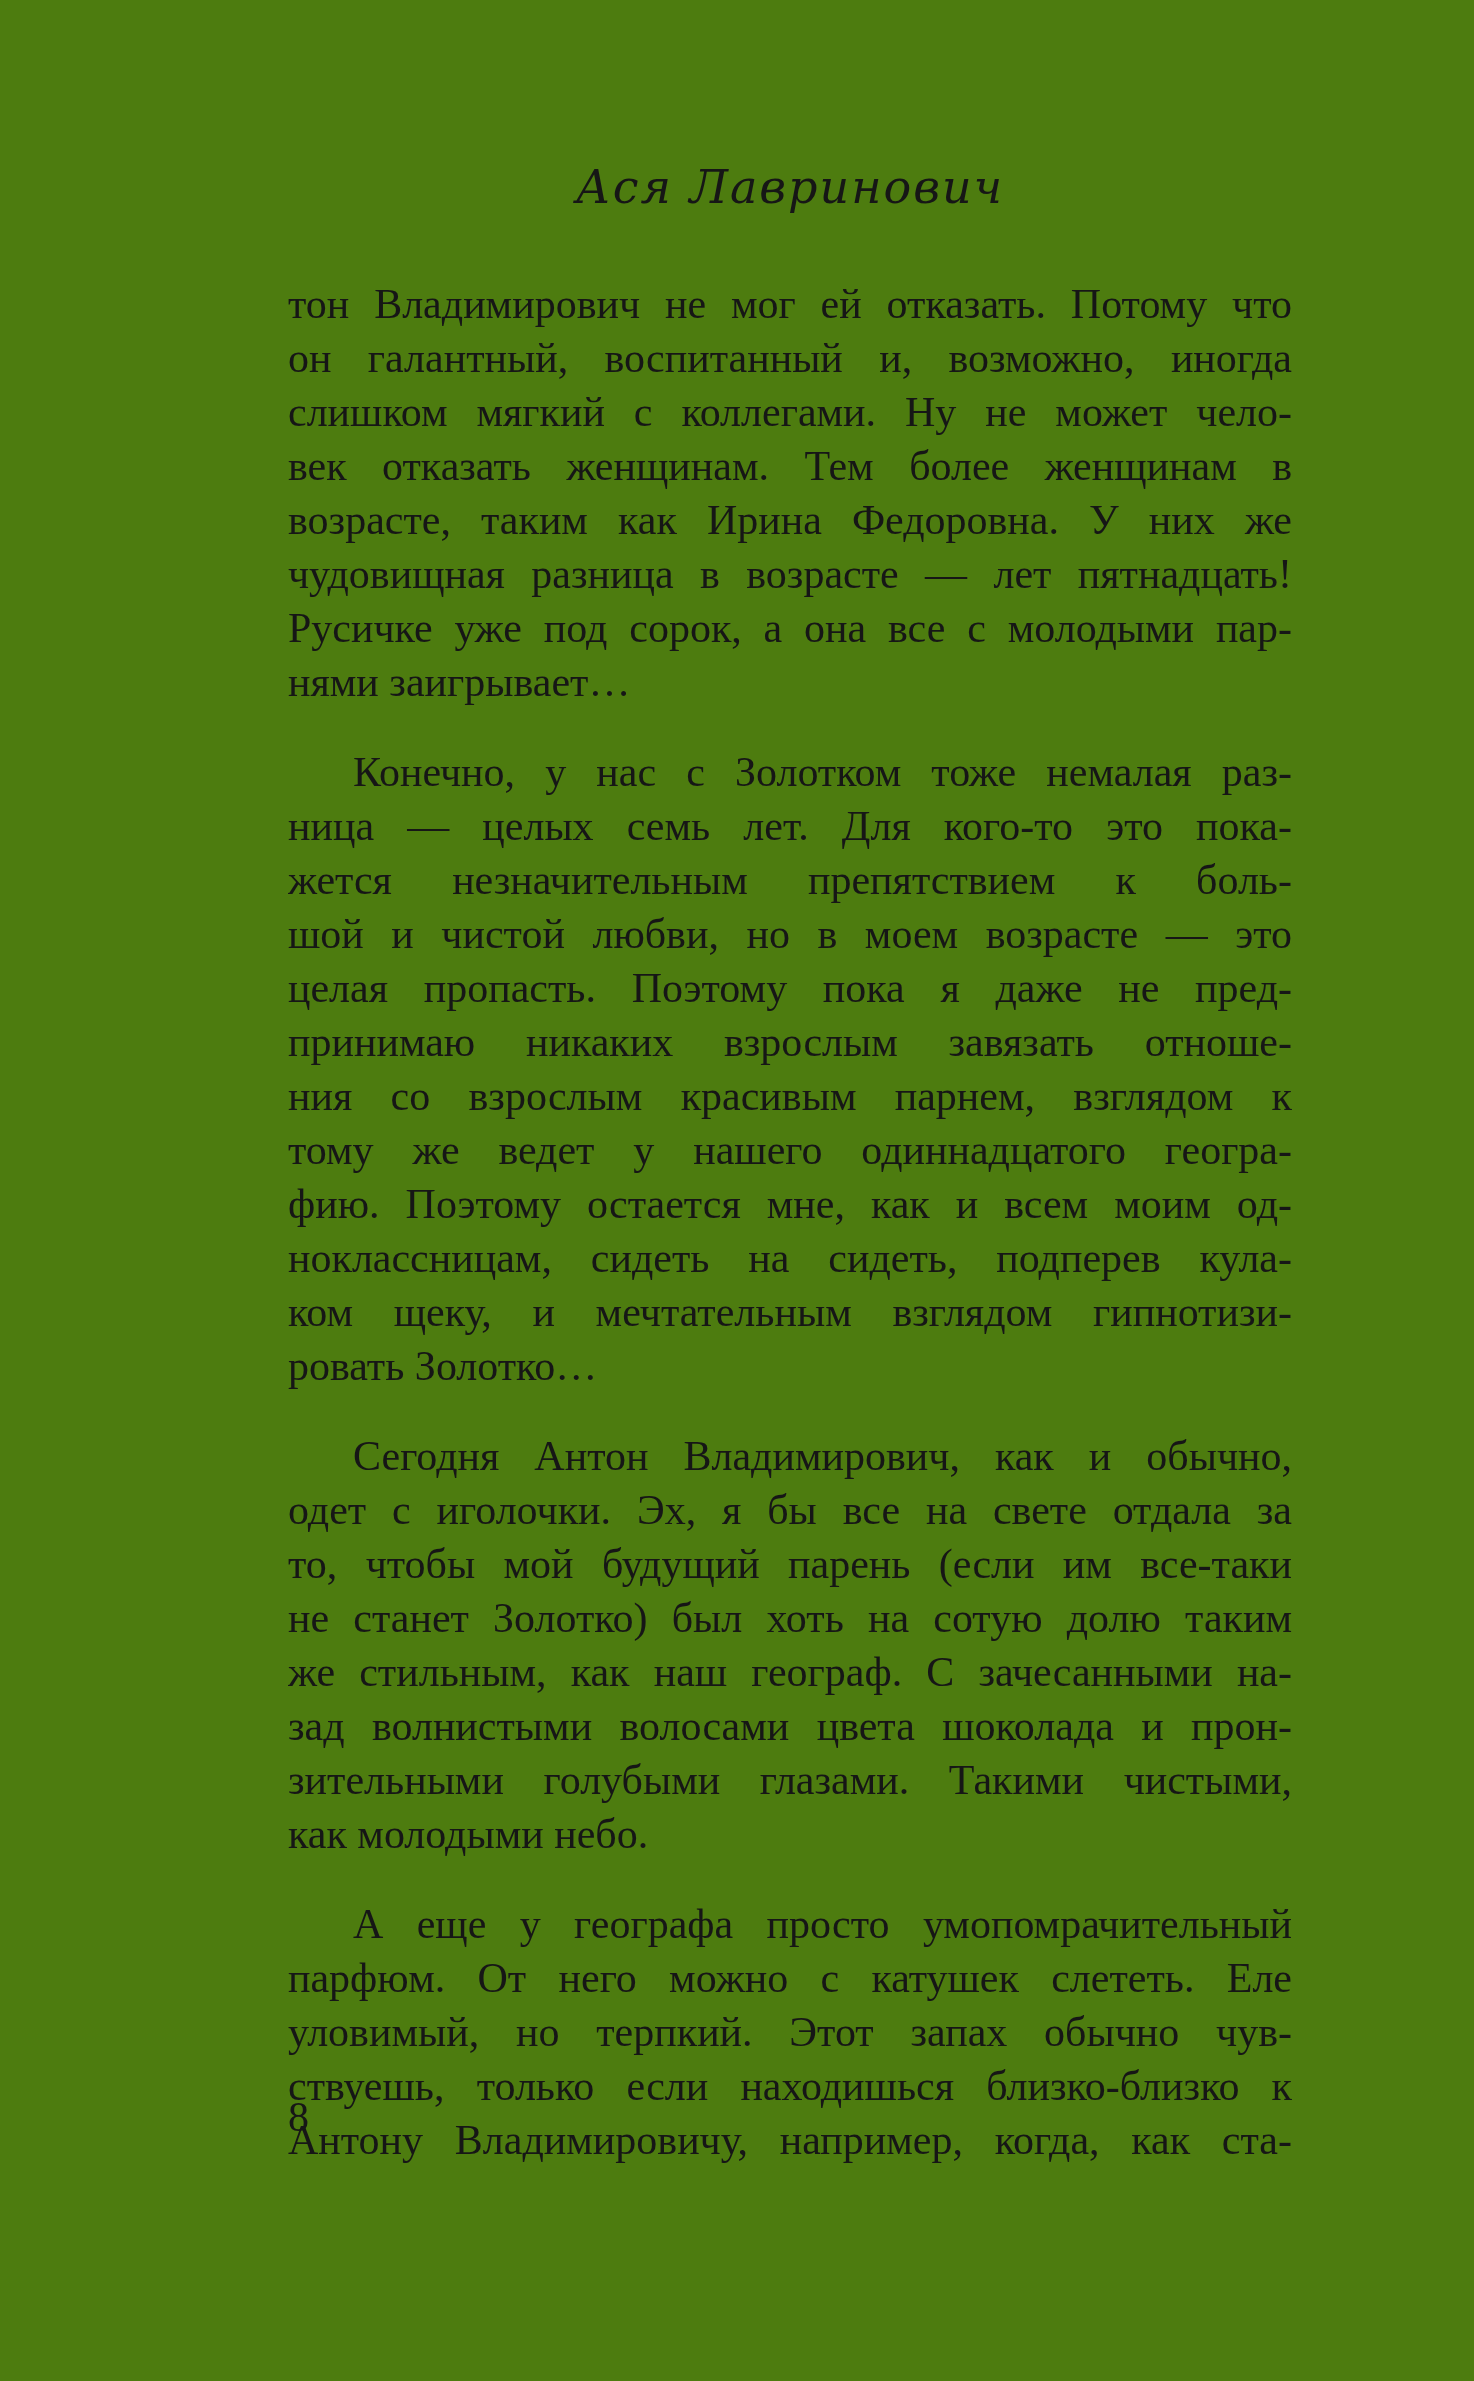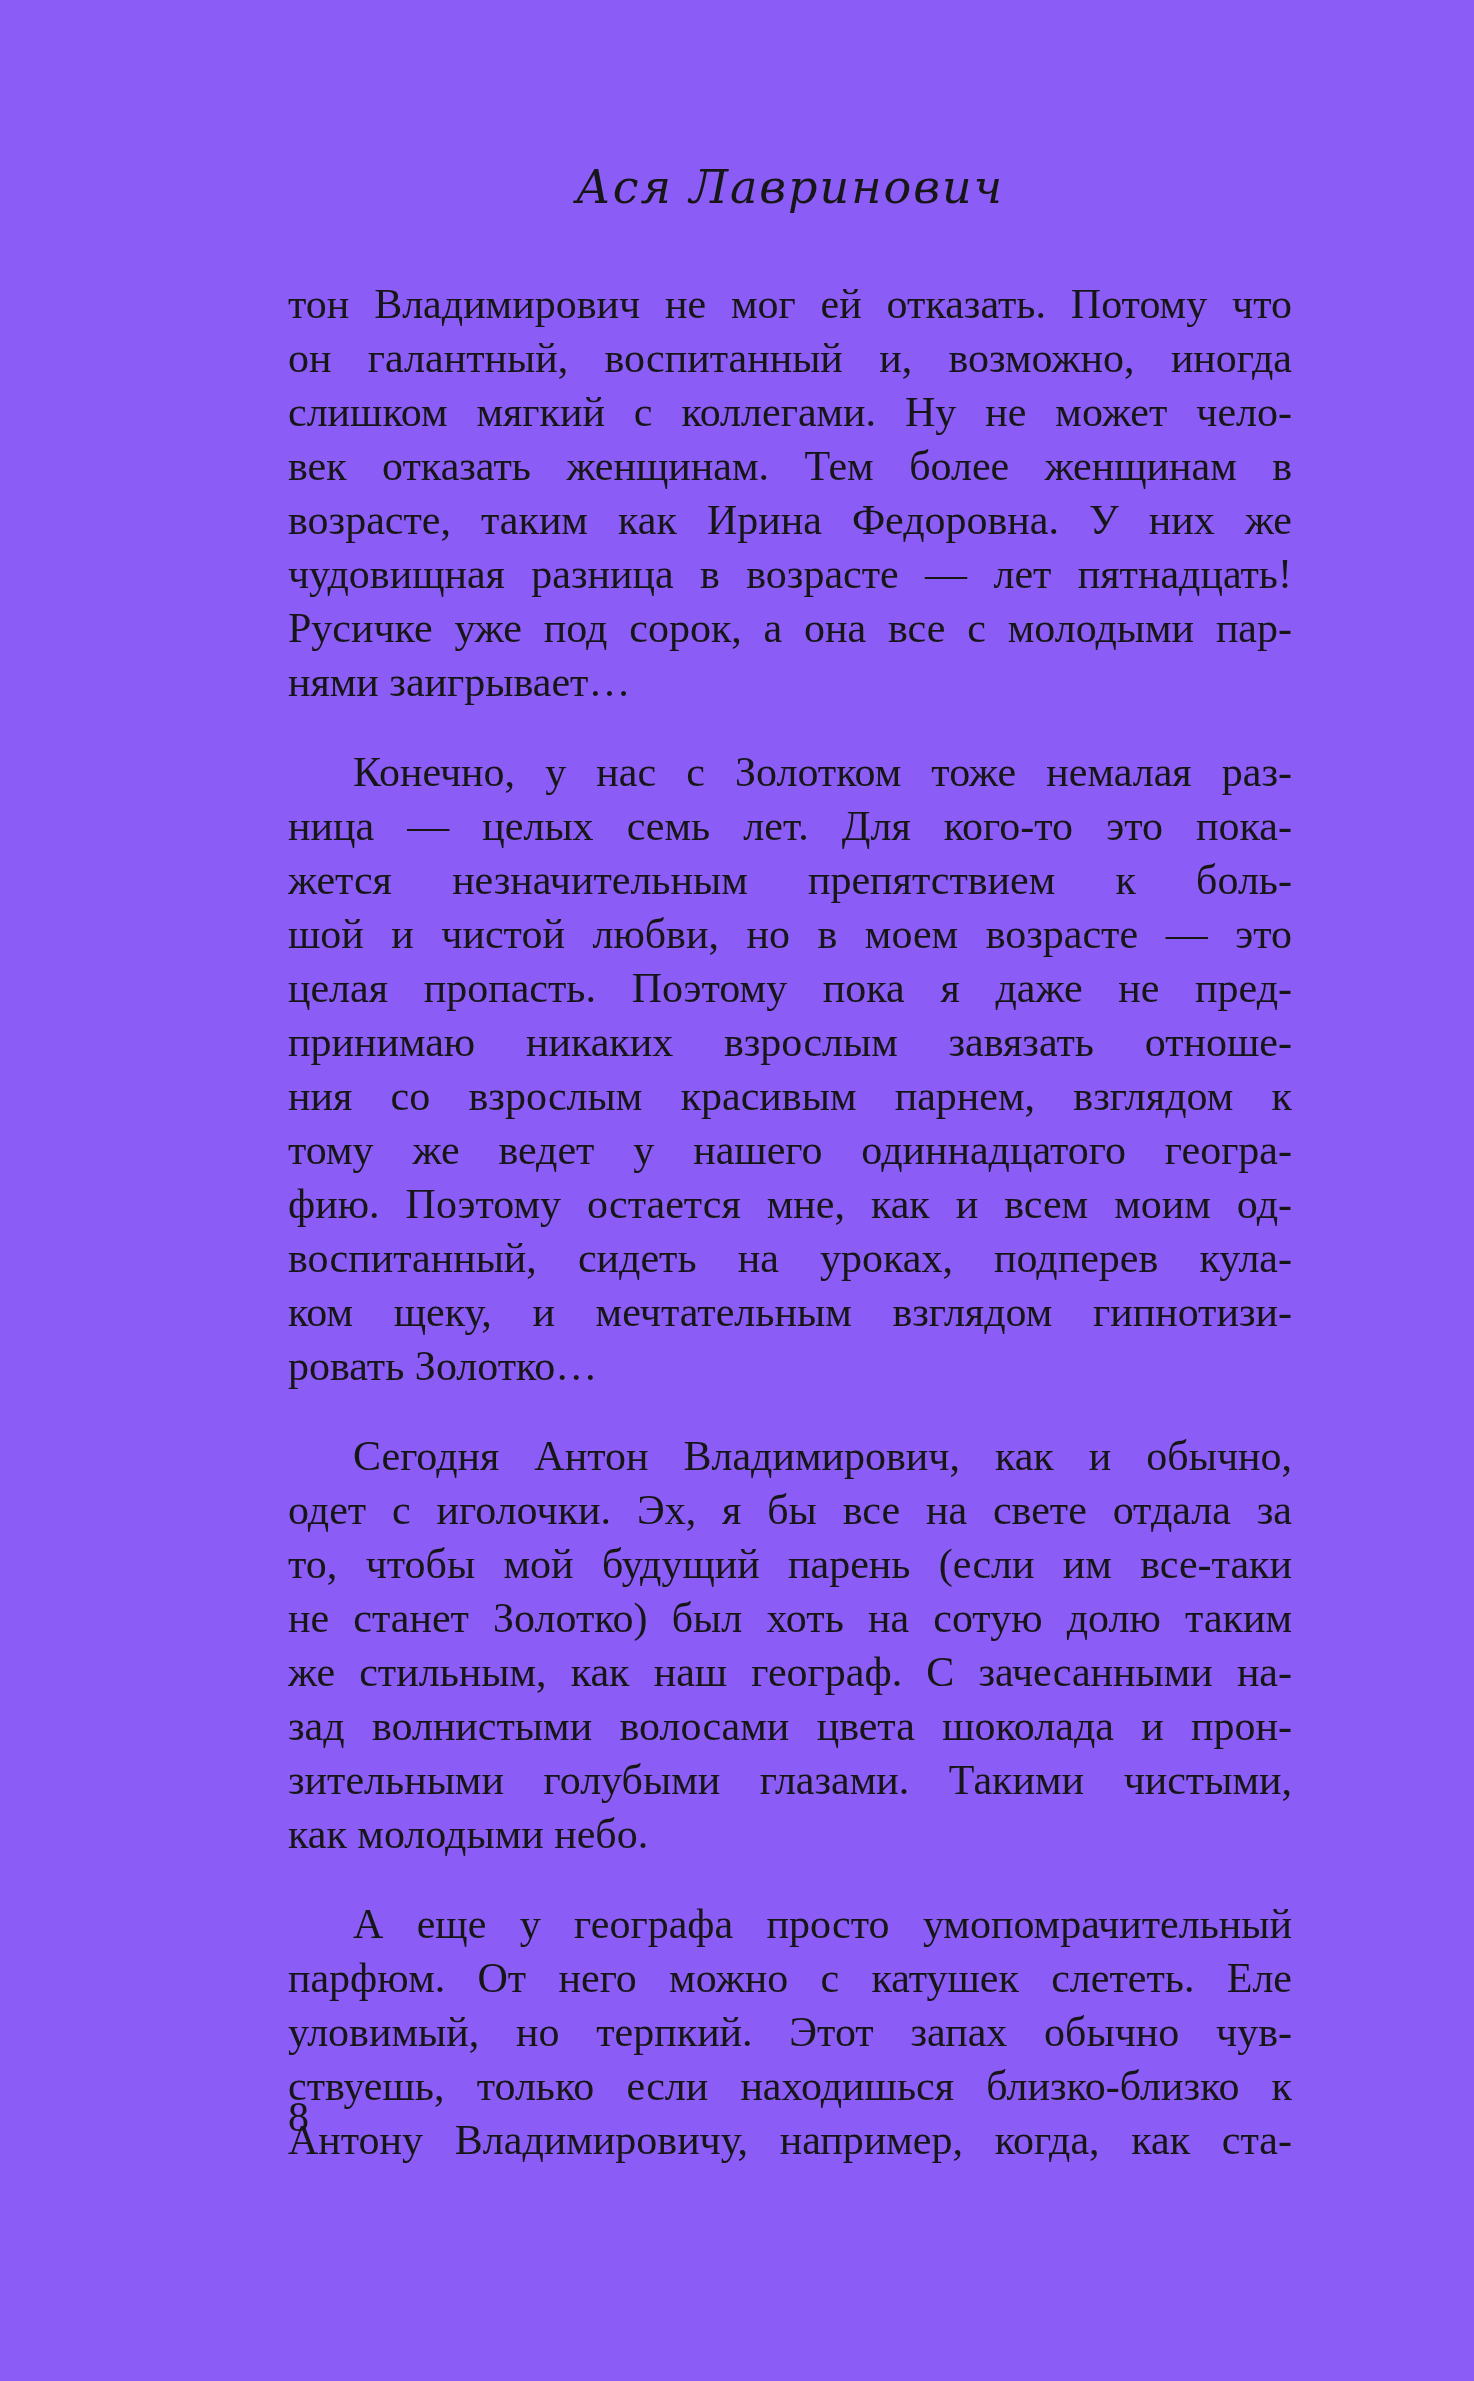--- a/index.html
+++ b/index.html
@@ -4,21 +4,21 @@
 <style>
   html, body {
     margin: 0;
     padding: 0;
     background: #ffffff;
   }
   .page {
     position: relative;
     width: 1474px;
     height: 2381px;
-    background: #8b5cf6;
+    background: #4d7c0f;
     color: #1a1a1a;
     font-family: "Liberation Serif", serif;
     overflow: hidden;
   }
   .running-header {
     position: absolute;
     left: 288px;
     top: 158px;
     width: 1004px;
     text-align: center;
@@ -86,21 +86,21 @@
       <div class="paragraph">
         <div class="line indent">Конечно, у нас с Золотком тоже немалая раз-</div>
         <div class="line">ница — целых семь лет. Для кого-то это пока-</div>
         <div class="line">жется незначительным препятствием к боль-</div>
         <div class="line">шой и чистой любви, но в моем возрасте — это</div>
         <div class="line">целая пропасть. Поэтому пока я даже не пред-</div>
         <div class="line">принимаю никаких взрослым завязать отноше-</div>
         <div class="line">ния со взрослым красивым парнем, взглядом к</div>
         <div class="line">тому же ведет у нашего одиннадцатого геогра-</div>
         <div class="line">фию. Поэтому остается мне, как и всем моим од-</div>
-        <div class="line">воспитанный, сидеть на уроках, подперев кула-</div>
+        <div class="line">ноклассницам, сидеть на сидеть, подперев кула-</div>
         <div class="line">ком щеку, и мечтательным взглядом гипнотизи-</div>
         <div class="line para-end">ровать Золотко…</div>
       </div>
       <div class="paragraph">
         <div class="line indent">Сегодня Антон Владимирович, как и обычно,</div>
         <div class="line">одет с иголочки. Эх, я бы все на свете отдала за</div>
         <div class="line">то, чтобы мой будущий парень (если им все-таки</div>
         <div class="line">не станет Золотко) был хоть на сотую долю таким</div>
         <div class="line">же стильным, как наш географ. С зачесанными на-</div>
         <div class="line">зад волнистыми волосами цвета шоколада и прон-</div>

